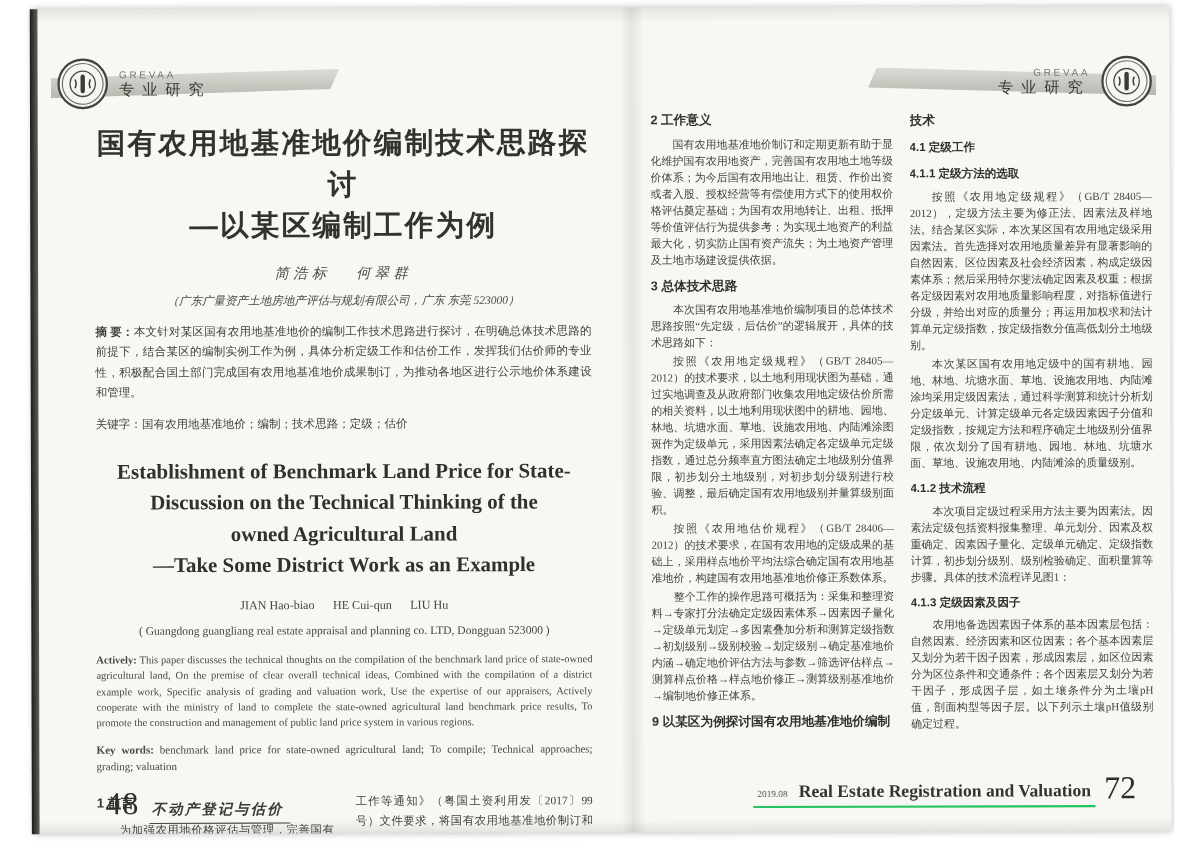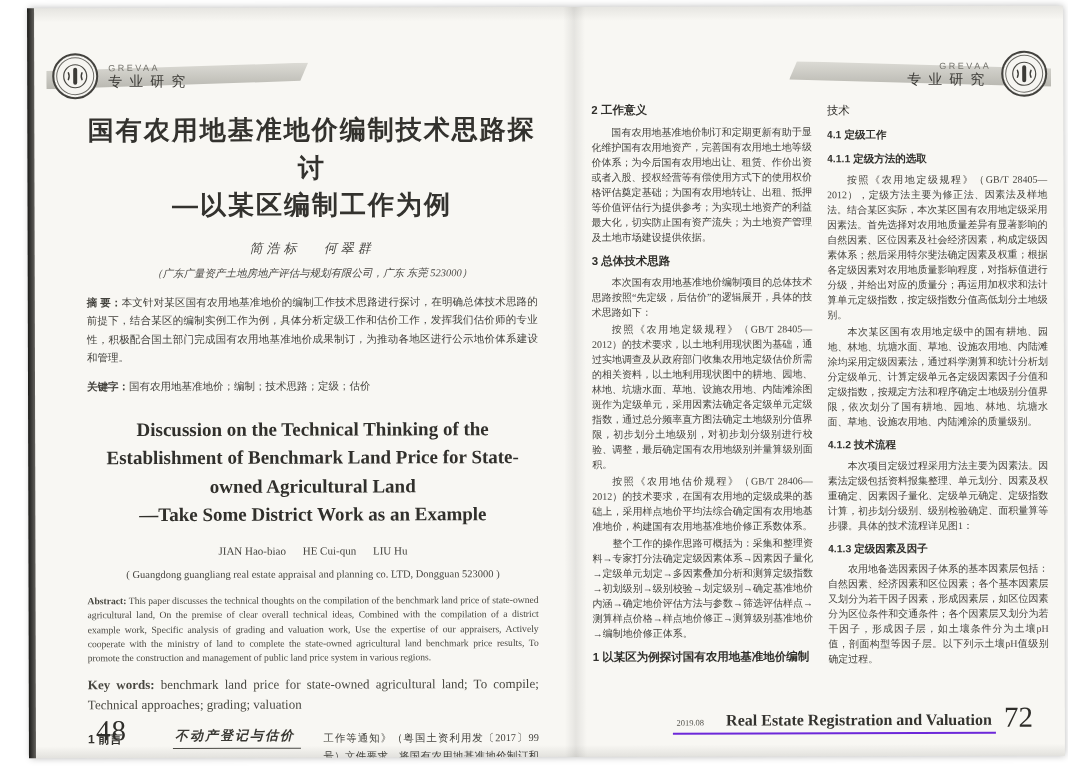--- a/index.html
+++ b/index.html
@@ -73,67 +73,66 @@
   .title-cn {
     text-align:center; font-family:"Liberation Sans",sans-serif; font-weight:bold;
     font-size:26px; letter-spacing:2px; color:#33322e; line-height:1.45;
   }
   .authors-cn { text-align:center; margin-top:15px; font-style:italic; font-size:13px; color:#4a4945; letter-spacing:4px;}
   .authors-cn span { margin:0 8px; }
   .affil-cn { text-align:center; margin-top:9px; font-size:10.5px; color:#4a4945; font-style:italic;}
   .abs-cn { margin-top:13px; font-size:10.5px; line-height:1.75; text-align:justify; color:#43423d; }
   .abs-cn .lbl { font-weight:bold; }
   .kw-cn { font-size:10.5px; line-height:1.7; text-align:justify; color:#43423d; }
-  .kw-cn .lbl { font-weight:bold; }
+  .kw-cn .lbl { font-weight:normal; }
   .title-en {
     margin-top:20px; text-align:center; font-weight:bold; font-size:19px;
     line-height:1.5; color:#31302c;
   }
   .authors-en { text-align:center; margin-top:15px; font-size:11px; color:#45443f;}
   .authors-en span { margin:17px 7px; }
   .affil-en { text-align:center; margin-top:12px; font-size:10.5px; color:#45443f;}
   .abs-en { margin-top:14px; font-size:9.6px; line-height:1.5; text-align:justify; color:#484740;}
   .abs-en .lbl { font-weight:bold; }
-  .kw-en { font-size:13px; line-height:1.5; text-align:justify; color:#484740;}
+  .kw-en { font-size:10px; line-height:1.5; text-align:justify; color:#484740;}
   .kw-en .lbl { font-weight:bold; }
   .two-col { display:flex; gap:20px; margin-top:16px; height:118px; overflow:hidden; }
   .two-col .colm { flex:1; font-size:10.4px; line-height:1.65; text-align:justify; color:#43423d;}
   h4.sec { font-family:"Liberation Sans",sans-serif; font-weight:bold; font-size:12px; color:#33322e; margin:0 0 6px 0;}
   .two-col p { margin:0; }
   .indent { text-indent:2em; }
 
   
   .rp-body { padding:96px 10px 0 16px; }
   .cols { display:flex; gap:15px; }
   .colr { width:222px; height:622px; overflow:hidden; font-size:10px; line-height:1.5;
           text-align:justify; color:#44433e; }
   .colr p { margin:0 0 2px 0; }
   .colr h4 { font-family:"Liberation Sans",sans-serif; font-weight:bold; font-size:11.5px;
              color:#32312d; margin:9px 0 6px 0; line-height:1.35; }
   .colr h5 { font-family:"Liberation Sans",sans-serif; font-weight:bold; font-size:10.5px;
              color:#32312d; margin:8px 0 5px 0; }
-  .cont-bold { font-family:"Liberation Sans",sans-serif; font-weight:normal; font-size:11.5px; color:#32312d; margin:0 0 6px 0;}
+  .cont-bold { font-family:"Liberation Sans",sans-serif; font-weight:bold; font-size:11.5px; color:#32312d; margin:0 0 6px 0;}
 
   
   .footer-left {
     position:absolute; left:58px; bottom:9px; display:flex; align-items:baseline; gap:9px;
   }
   .footer-left .pno { font-size:29px; color:#2f2e2a; letter-spacing:1px; }
   .footer-left .jname {
     font-style:italic; font-weight:bold; font-size:13px; color:#3a3934;
     border-bottom:1.5px solid #4a4944; padding:0 6px 3px 2px; letter-spacing:2px;
     font-family:"Liberation Serif",serif;
-    margin-left:37px;
   }
   .footer-right {
     position:absolute; right:26px; bottom:22px; display:flex; align-items:flex-end; gap:8px;
   }
   .footer-right .meta {
-    display:flex; align-items:baseline; gap:22px;
-    border-bottom:2px solid #6d28d9; padding:0 4px 3px 4px;
+    display:flex; align-items:baseline; gap:10px;
+    border-bottom:2px solid #22c55e; padding:0 4px 3px 4px;
   }
   .footer-right .issue { font-size:8.5px; color:#55544e; }
   .footer-right .jname-en { font-weight:bold; font-size:16px; color:#34332f; }
   .footer-right .pno { font-size:29px; color:#2f2e2a; }
 </style>
 </head>
 <body>
 
 <div class="screen">
   <div class="scan">
@@ -169,35 +168,35 @@
         <div class="affil-cn">（广东广量资产土地房地产评估与规划有限公司，广东 东莞 523000）</div>
 
         <p class="abs-cn">
           <span class="lbl">摘  要：</span><span>本文针对某区国有农用地基准地价的编制工作技术思路进行探讨，在明确总体技术思路的前提下，结合某区的编制实例工作为例，具体分析定级工作和估价工作，发挥我们估价师的专业性，积极配合国土部门完成国有农用地基准地价成果制订，为推动各地区进行公示地价体系建设和管理。</span>
         </p>
         <p class="kw-cn" style="margin-top:2px;">
           <span class="lbl">关键字：</span><span>国有农用地基准地价；编制；技术思路；定级；估价</span>
         </p>
 
         <div class="title-en">
+          <div>Establishment of Benchmark Land Price for State-</div>
           <div>Discussion on the Technical Thinking of the</div>
-          <div>Establishment of Benchmark Land Price for State-</div>
           <div>owned Agricultural Land</div>
           <div>—Take Some District Work as an Example</div>
         </div>
 
         <div class="authors-en">
           <span>JIAN Hao-biao</span>
           <span>HE Cui-qun</span>
           <span>LIU Hu</span>
         </div>
         <div class="affil-en">( Guangdong guangliang real estate appraisal and planning co. LTD, Dongguan 523000 )</div>
 
         <p class="abs-en">
-          <span class="lbl">Abstract:</span>
+          <span class="lbl">Actively:</span>
           <span>This paper discusses the technical thoughts on the compilation of the benchmark land price of state-owned agricultural land, On the premise of clear overall technical ideas, Combined with the compilation of a district example work, Specific analysis of grading and valuation work, Use the expertise of our appraisers, Actively cooperate with the ministry of land to complete the state-owned agricultural land benchmark price results, To promote the construction and management of public land price system in various regions.</span>
         </p>
         <p class="kw-en" style="margin-top:1px;">
           <span class="lbl">Key words:</span>
           <span>benchmark land price for state-owned agricultural land; To compile; Technical approaches; grading; valuation</span>
         </p>
 
         <div class="two-col">
           <div class="colm">
             <h4 class="sec">1 前言</h4>
@@ -234,21 +233,21 @@
       <div class="rp-body">
         <div class="cols">
           <div class="colr">
             <h4 style="margin-top:0;">2 工作意义</h4>
             <p class="indent">国有农用地基准地价制订和定期更新有助于显化维护国有农用地资产，完善国有农用地土地等级价体系；为今后国有农用地出让、租赁、作价出资或者入股、授权经营等有偿使用方式下的使用权价格评估奠定基础；为国有农用地转让、出租、抵押等价值评估行为提供参考；为实现土地资产的利益最大化，切实防止国有资产流失；为土地资产管理及土地市场建设提供依据。</p>
             <h4>3 总体技术思路</h4>
             <p class="indent">本次国有农用地基准地价编制项目的总体技术思路按照“先定级，后估价”的逻辑展开，具体的技术思路如下：</p>
             <p class="indent">按照《农用地定级规程》（GB/T 28405—2012）的技术要求，以土地利用现状图为基础，通过实地调查及从政府部门收集农用地定级估价所需的相关资料，以土地利用现状图中的耕地、园地、林地、坑塘水面、草地、设施农用地、内陆滩涂图斑作为定级单元，采用因素法确定各定级单元定级指数，通过总分频率直方图法确定土地级别分值界限，初步划分土地级别，对初步划分级别进行校验、调整，最后确定国有农用地级别并量算级别面积。</p>
             <p class="indent">按照《农用地估价规程》（GB/T 28406—2012）的技术要求，在国有农用地的定级成果的基础上，采用样点地价平均法综合确定国有农用地基准地价，构建国有农用地基准地价修正系数体系。</p>
             <p class="indent">整个工作的操作思路可概括为：采集和整理资料→专家打分法确定定级因素体系→因素因子量化→定级单元划定→多因素叠加分析和测算定级指数→初划级别→级别校验→划定级别→确定基准地价内涵→确定地价评估方法与参数→筛选评估样点→测算样点价格→样点地价修正→测算级别基准地价→编制地价修正体系。</p>
-            <h4>1 以某区为例探讨国有农用地基准地价编制</h4>
+            <h4>9 以某区为例探讨国有农用地基准地价编制</h4>
           </div>
           <div class="colr">
             <div class="cont-bold">技术</div>
             <h5>4.1 定级工作</h5>
             <h5>4.1.1 定级方法的选取</h5>
             <p class="indent">按照《农用地定级规程》（GB/T 28405—2012），定级方法主要为修正法、因素法及样地法。结合某区实际，本次某区国有农用地定级采用因素法。首先选择对农用地质量差异有显著影响的自然因素、区位因素及社会经济因素，构成定级因素体系；然后采用特尔斐法确定因素及权重；根据各定级因素对农用地质量影响程度，对指标值进行分级，并给出对应的质量分；再运用加权求和法计算单元定级指数，按定级指数分值高低划分土地级别。</p>
             <p class="indent">本次某区国有农用地定级中的国有耕地、园地、林地、坑塘水面、草地、设施农用地、内陆滩涂均采用定级因素法，通过科学测算和统计分析划分定级单元、计算定级单元各定级因素因子分值和定级指数，按规定方法和程序确定土地级别分值界限，依次划分了国有耕地、园地、林地、坑塘水面、草地、设施农用地、内陆滩涂的质量级别。</p>
             <h5>4.1.2 技术流程</h5>
             <p class="indent">本次项目定级过程采用方法主要为因素法。因素法定级包括资料报集整理、单元划分、因素及权重确定、因素因子量化、定级单元确定、定级指数计算，初步划分级别、级别检验确定、面积量算等步骤。具体的技术流程详见图1：</p>
             <h5>4.1.3 定级因素及因子</h5>

